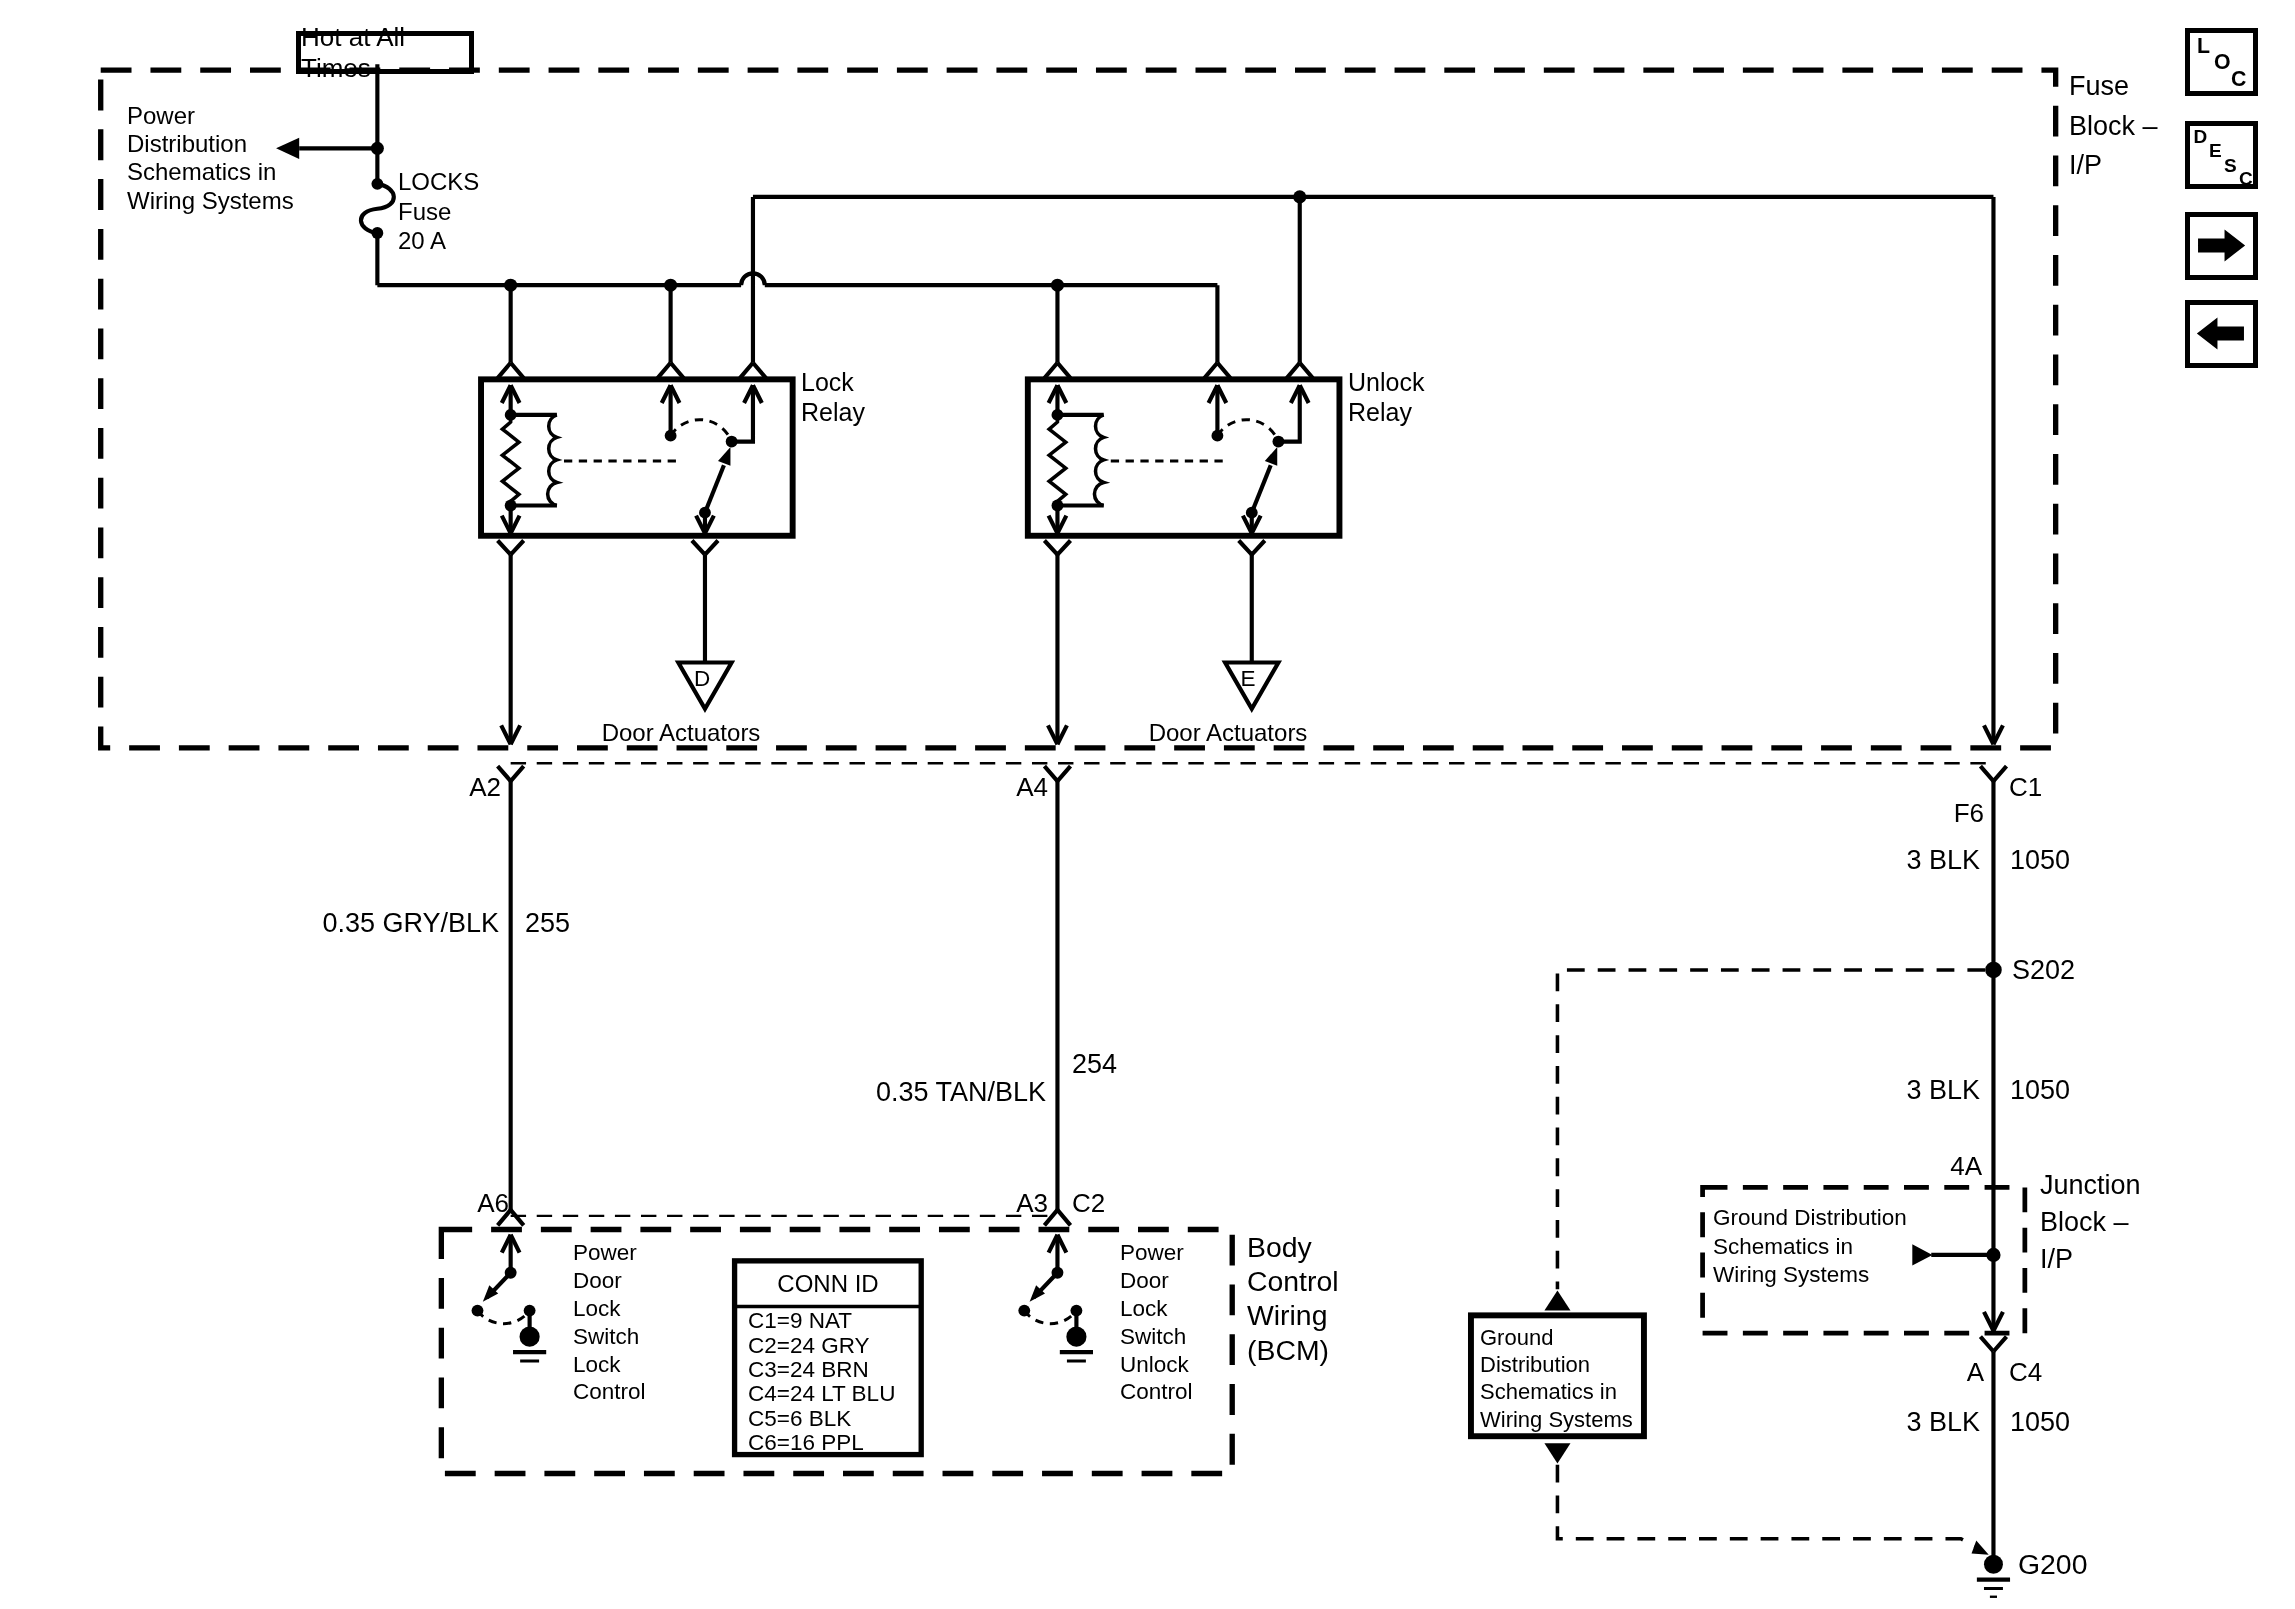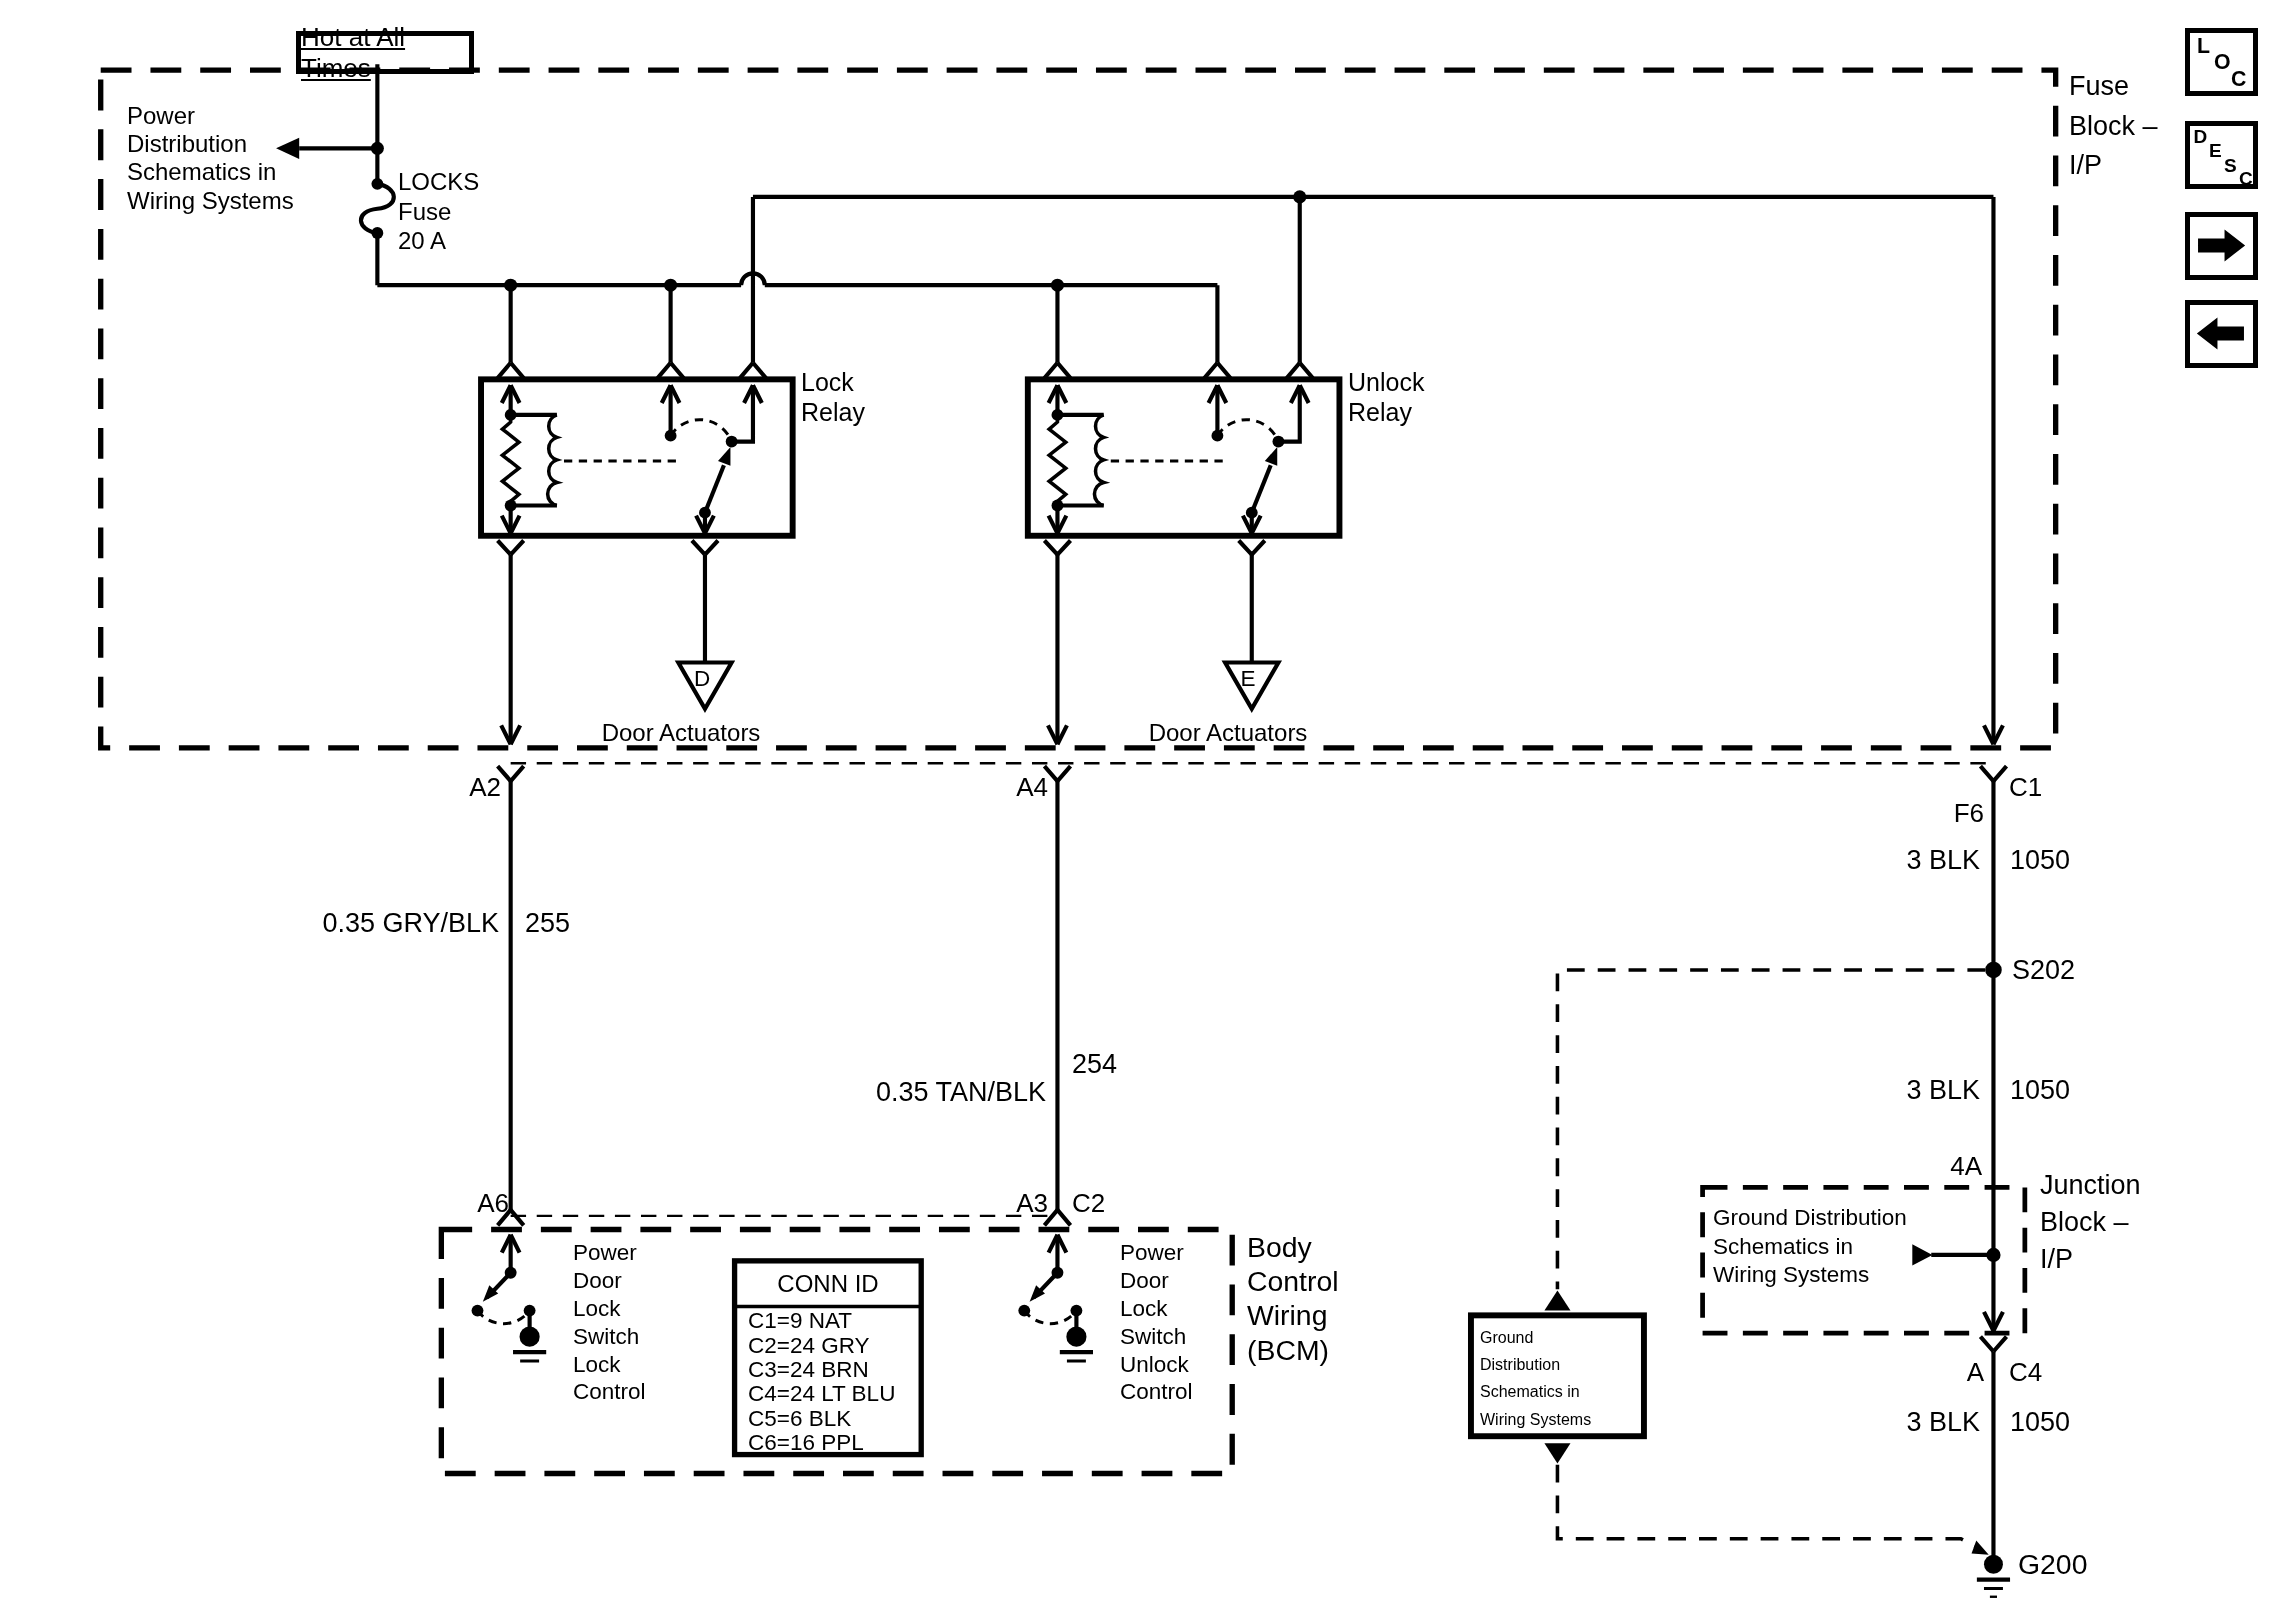--- a/index.html
+++ b/index.html
@@ -4,29 +4,29 @@
 <style>
   html,body{margin:0;padding:0;background:#fff;}
   body{width:2295px;height:1610px;overflow:hidden;}
   #canvas{position:relative;width:2295px;height:1610px;background:#ffffff;
           font-family:"Liberation Sans",sans-serif;color:#000;}
   #wiring{position:absolute;left:0;top:0;}
   .lbl{position:absolute;white-space:nowrap;color:#000;line-height:1;
        transform:translateY(-50%);font-family:"Liberation Sans",sans-serif;}
   .r{transform:translate(-100%,-50%);}
   .c{transform:translate(-50%,-50%);}
-  .f36{font-size:16px;}
+  .f36{font-size:22px;}
   .f38{font-size:22.5px;}
   .f40{font-size:24px;}
   .f42{font-size:25px;}
   .f44{font-size:26px;}
   .f46{font-size:27px;}
   .f48{font-size:28.4px;}
   .hotbox{position:absolute;left:296px;top:31px;width:168px;height:33px;
-          border:5.3px solid #000;display:flex;align-items:center;justify-content:center;text-decoration:underline;}
+          border:5.3px solid #000;display:flex;align-items:center;justify-content:center;}
   .navbtn{position:absolute;left:2185px;width:63px;height:58px;border:5.3px solid #000;background:#fff;}
   .navbtn span{position:absolute;line-height:1;font-weight:bold;}
   #btn-loc span:nth-of-type(1){left:7.1px;top:2.4px;font-size:21.3px;}
   #btn-loc span:nth-of-type(2){left:24px;top:19px;font-size:21.3px;}
   #btn-loc span:nth-of-type(3){left:41px;top:36px;font-size:21.3px;}
   #btn-desc span:nth-of-type(1){left:3.6px;top:1.2px;font-size:19px;}
   #btn-desc span:nth-of-type(2){left:19px;top:15.4px;font-size:19px;}
   #btn-desc span:nth-of-type(3){left:34px;top:30px;font-size:19px;}
   #btn-desc span:nth-of-type(4){left:49px;top:43px;font-size:19px;}
   .navbtn svg{position:absolute;left:2.4px;top:2.4px;}

